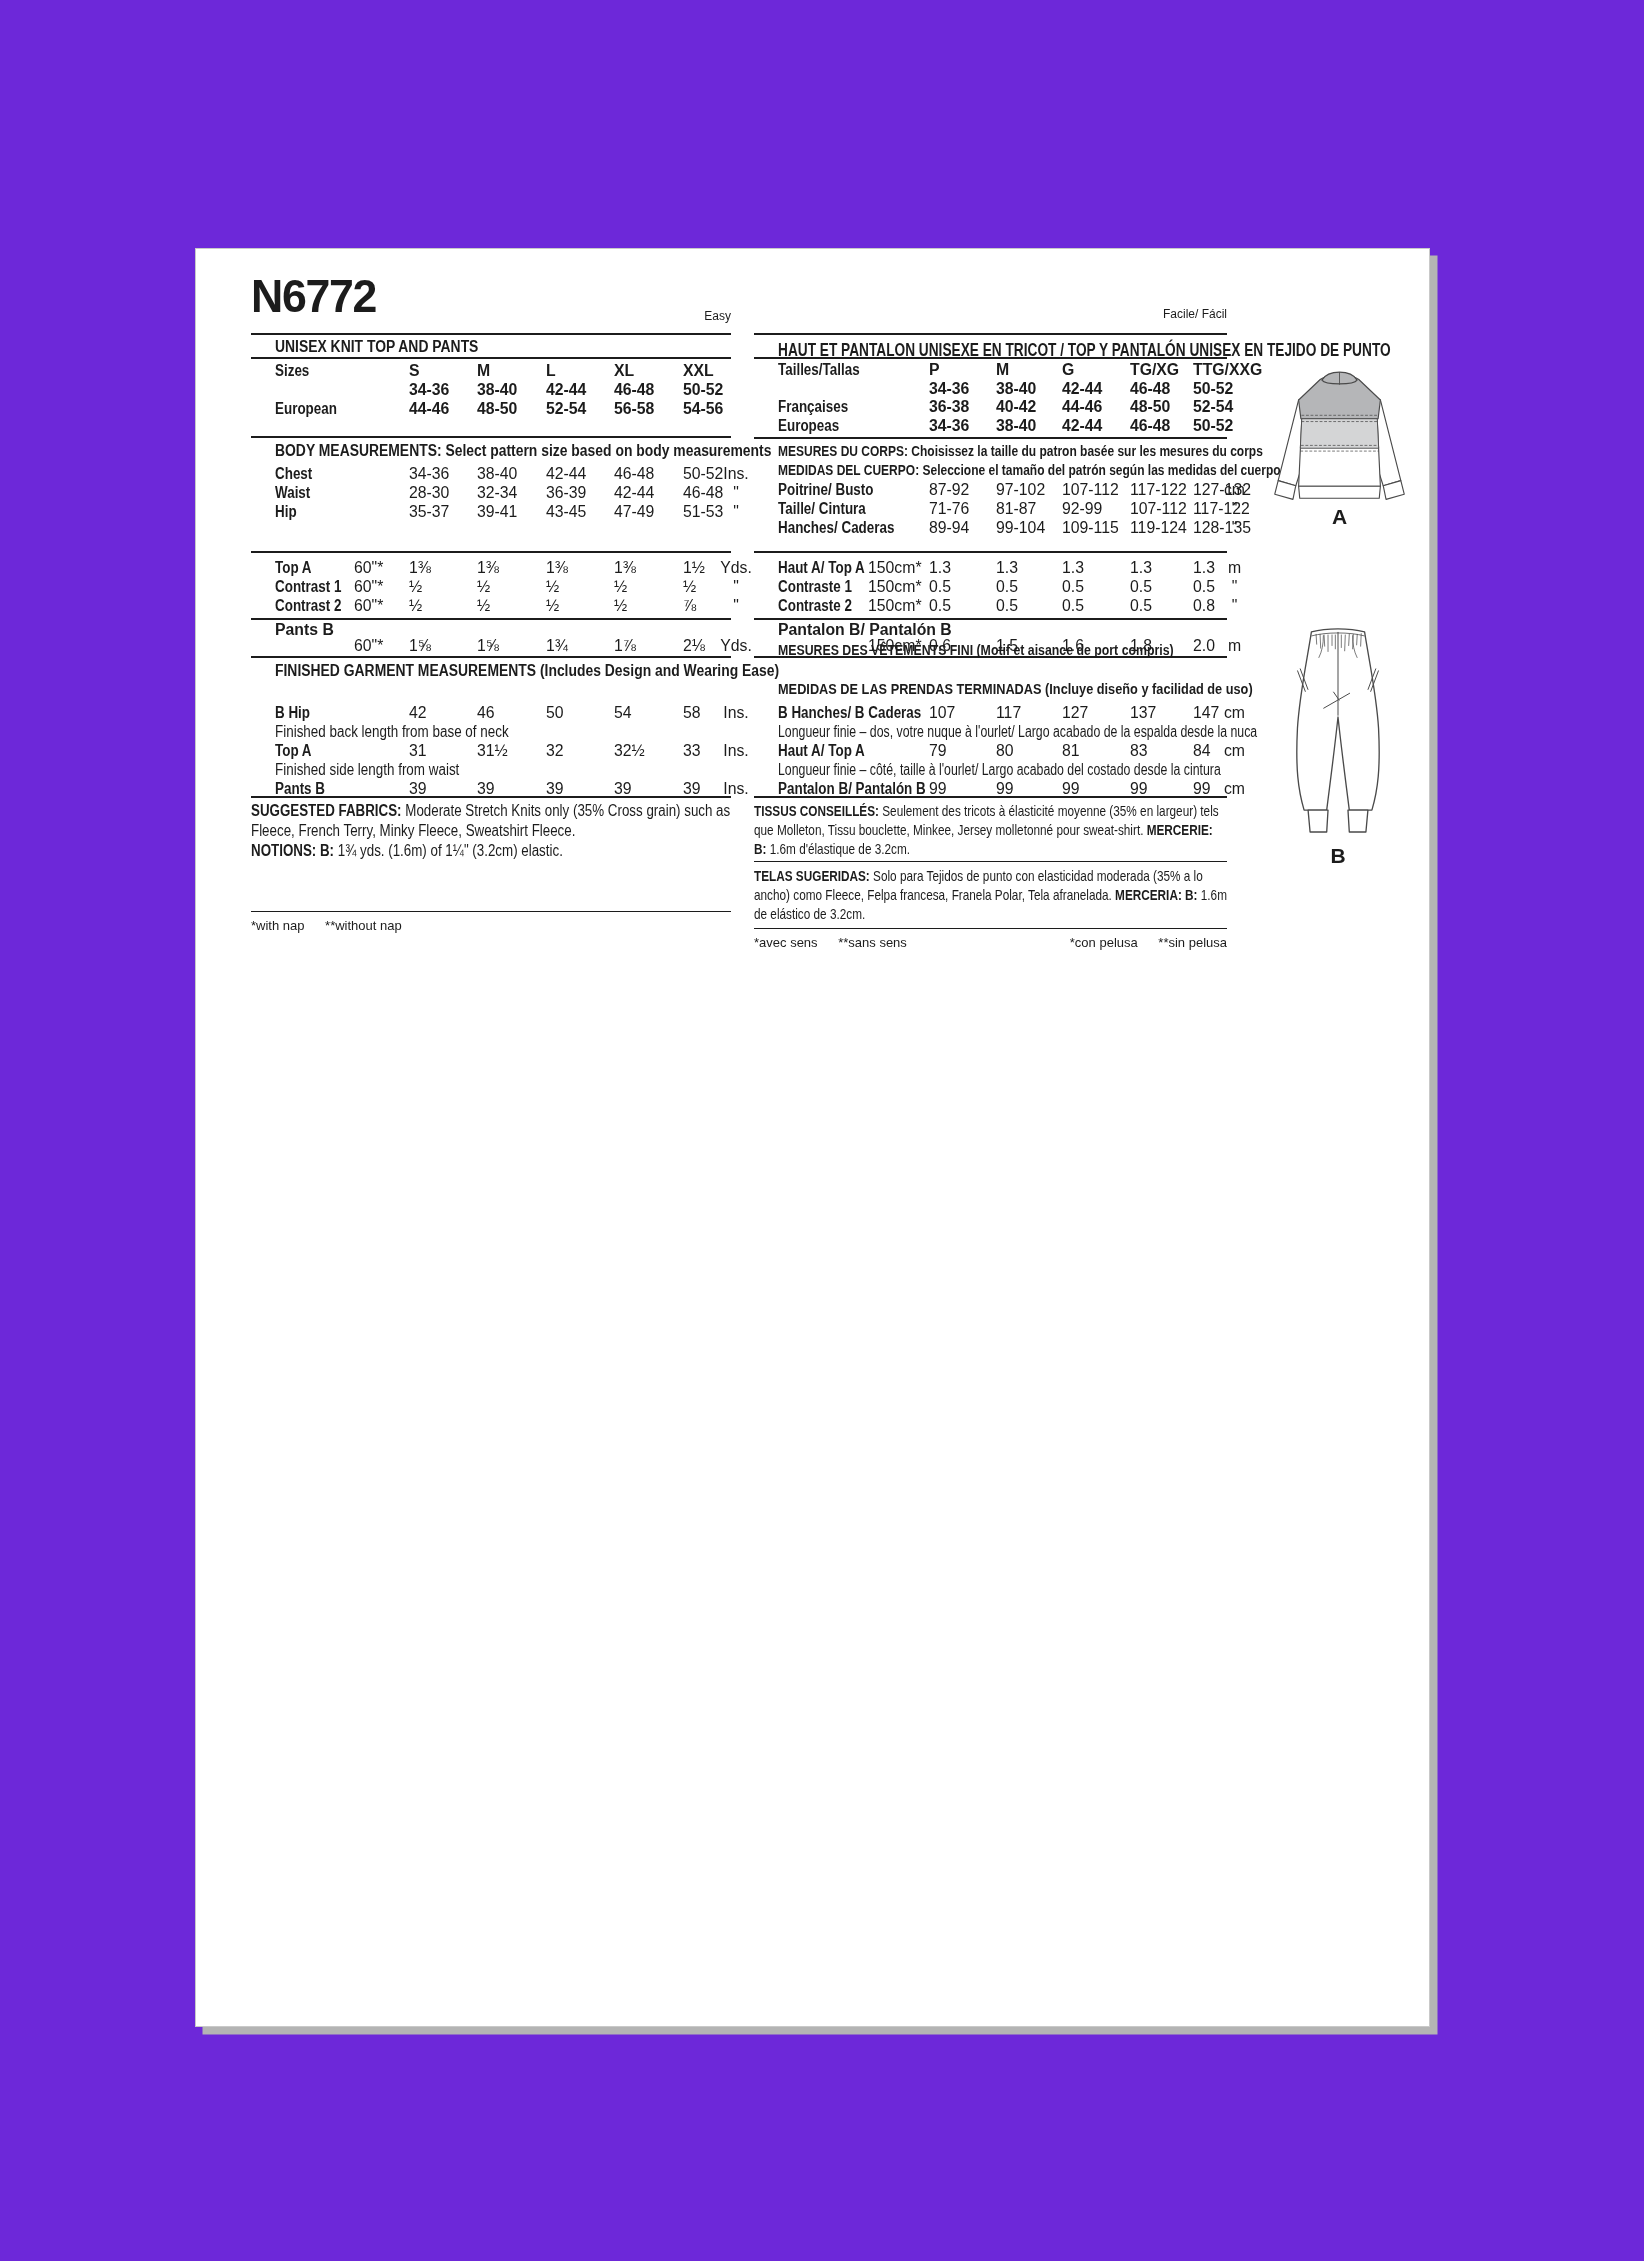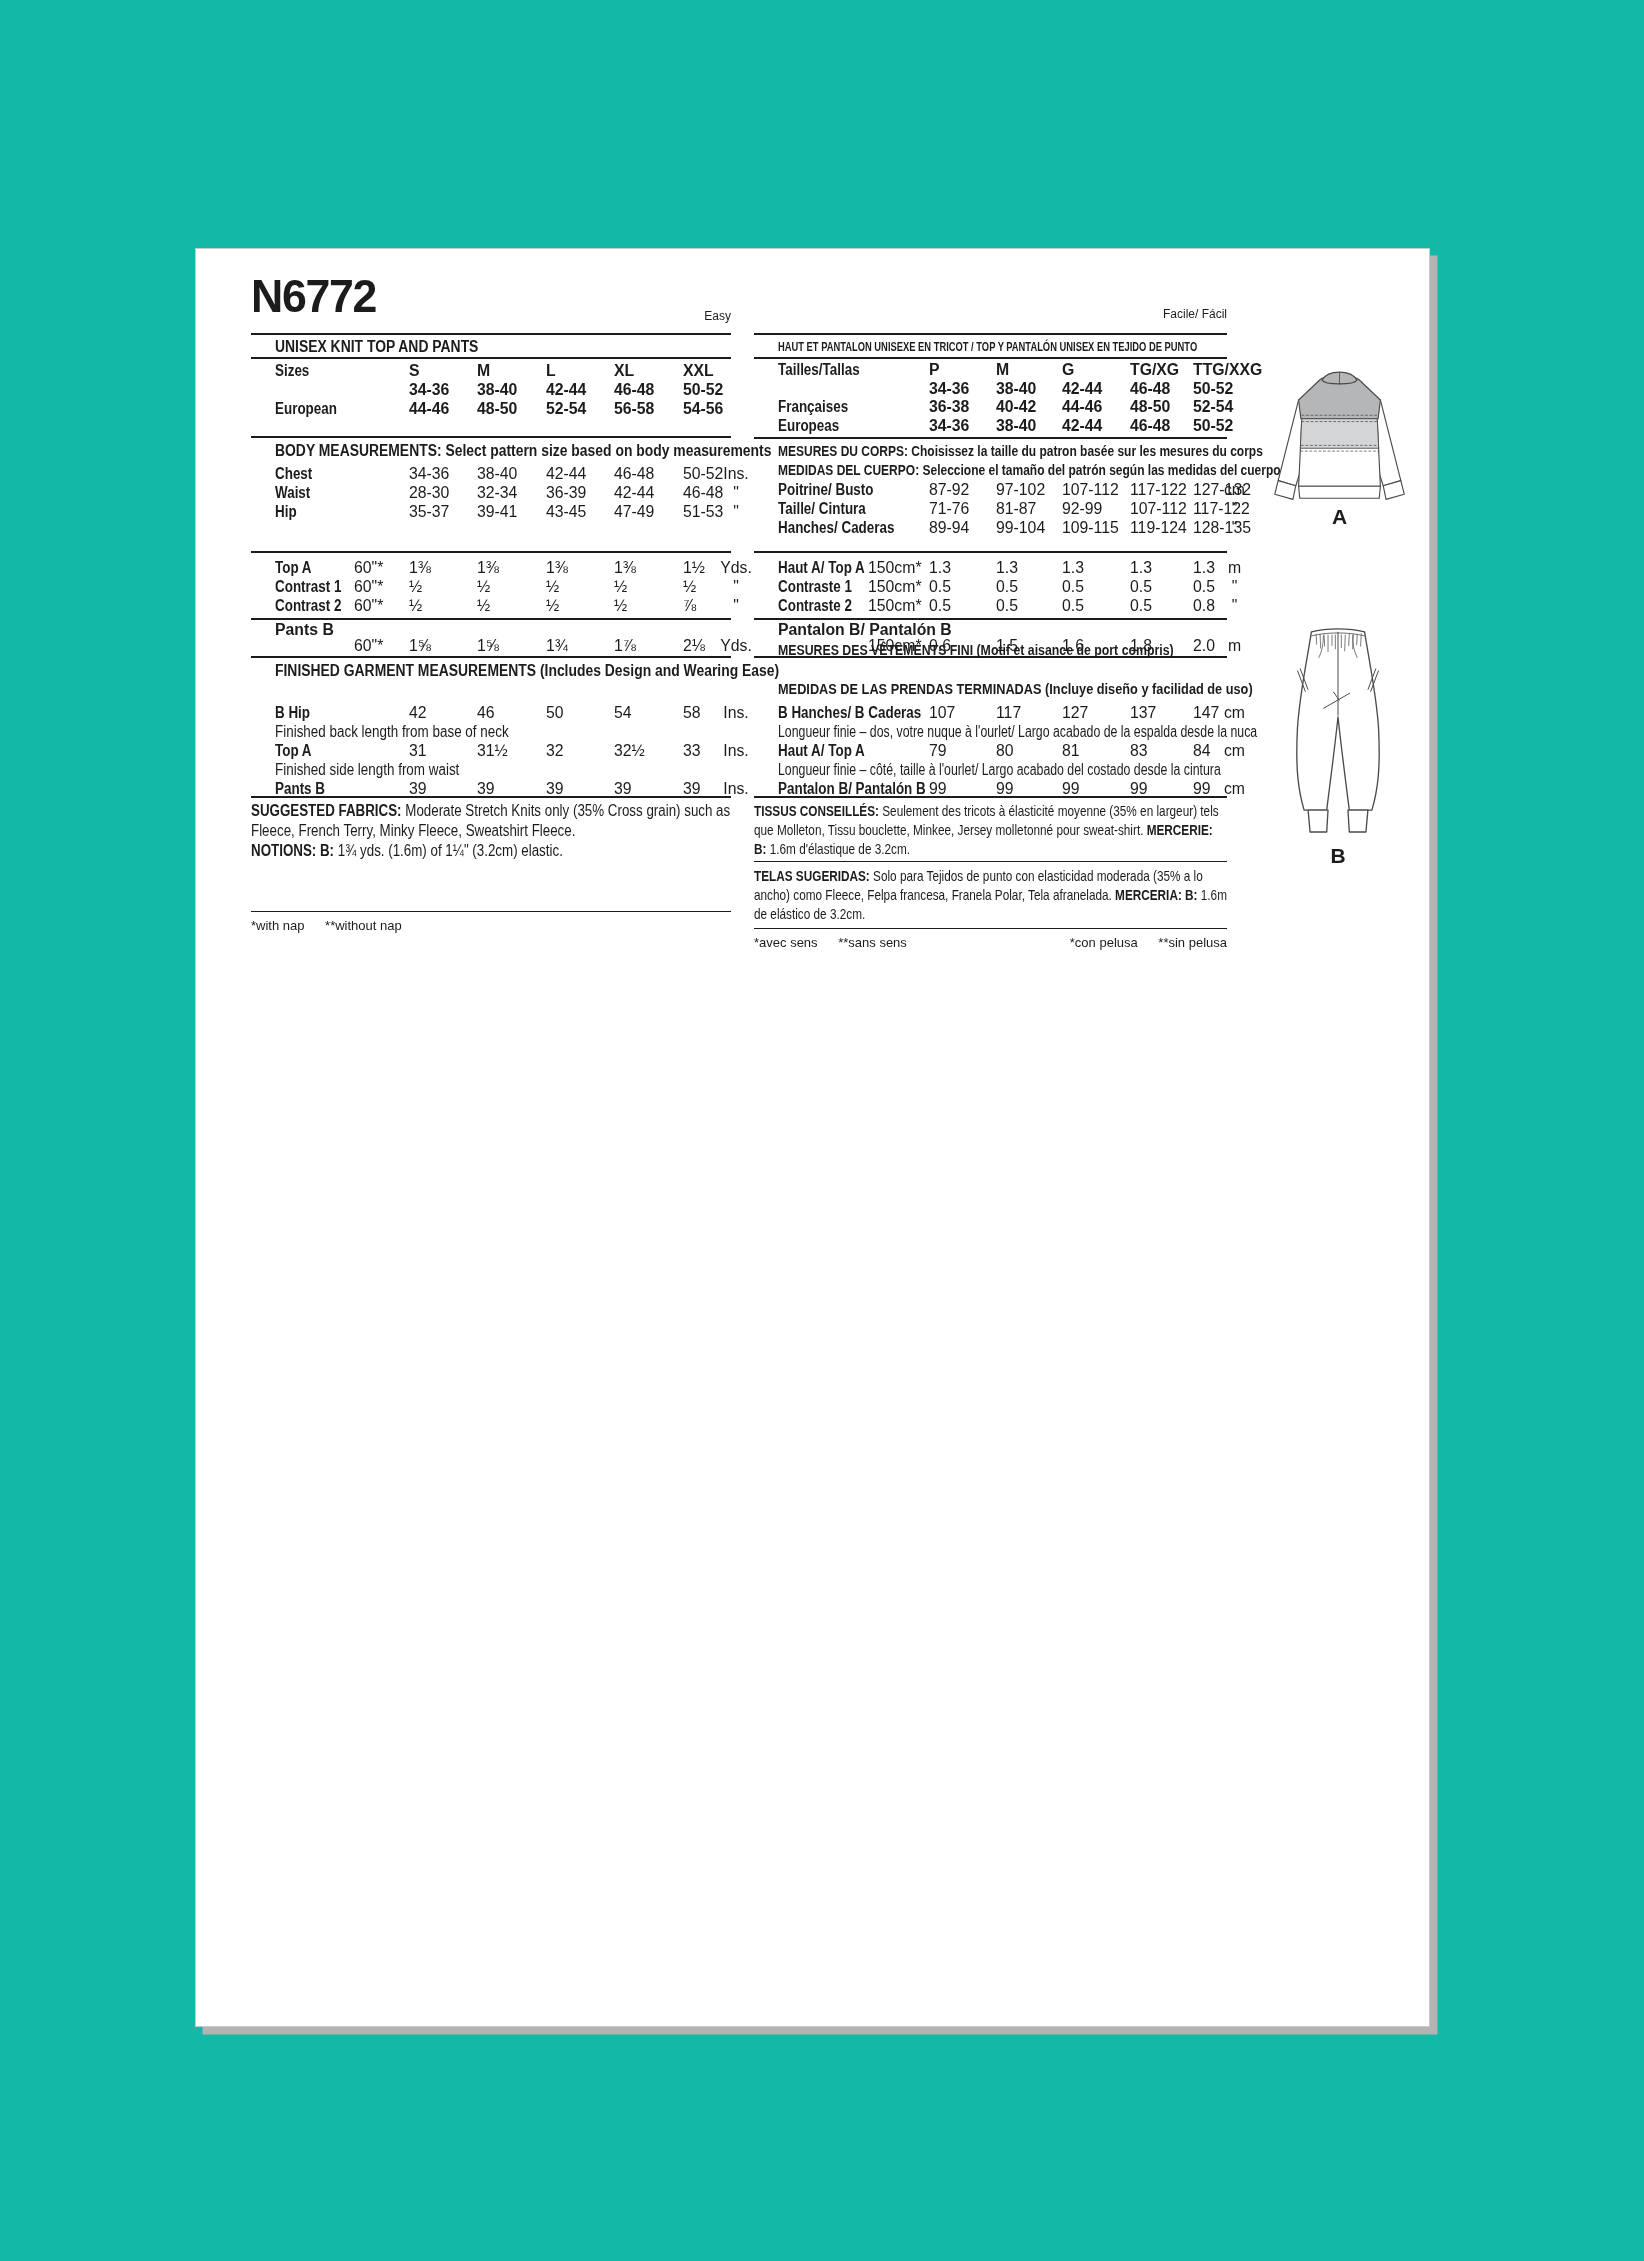--- a/index.html
+++ b/index.html
@@ -1,16 +1,16 @@
 <!DOCTYPE html>
 <html style="font-size:11px"><head>
 <meta charset="utf-8">
 <style>
   html,body{margin:0;padding:0;background:#ffffff;}
-  .canvas{position:relative;width:1645px;height:2261px;background:#14b8a6;overflow:hidden;
+  .canvas{position:relative;width:1645px;height:2261px;background:#6d28d9;overflow:hidden;
           font-family:"Liberation Sans","DejaVu Sans",sans-serif;color:#1c1c1c;}
   .page{position:absolute;left:195px;top:248px;width:1233px;height:1777px;background:#ffffff;
         border:0.7px solid #c9c9c9;box-shadow:7.5px 7.5px 0 #b4b4b4;}
   .col{position:absolute;top:0;height:754px;}
   .col-l{left:55px;width:480px;}
   .col-r{left:558px;width:473px;}
   .blk{position:absolute;left:0;width:100%;margin-left:24px;}
   .rule{position:absolute;left:0;right:0;border-top:2.1px solid #1c1c1c;height:0;}
   .rule.thin{border-top-width:1.4px;}
   .pnum{position:absolute;left:0;top:19px;font-size:47px;font-weight:700;letter-spacing:-1.4px;
@@ -253,21 +253,21 @@
       <p class="para" style="top:592px"><b>NOTIONS: B:</b><span> 1¾ yds. (1.6m) of 1¼" (3.2cm) elastic.</span></p>
 
       <div class="rule thin" style="top:662px"></div>
       <div class="fnote" style="top:669px"><span>*with nap</span><span>**without nap</span></div>
     </div>
 
     <div class="col col-r r">
       <div class="tagline" style="top:58px">Facile/ Fácil</div>
       <div class="rule" style="top:84px"></div>
 
-      <div class="blk bh" style="top:90px;font-size:13px"><span class="sx72">HAUT ET PANTALON UNISEXE EN TRICOT / TOP Y PANTALÓN UNISEX EN TEJIDO DE PUNTO</span></div>
+      <div class="blk bh" style="top:90px;font-size:19px"><span class="sx72">HAUT ET PANTALON UNISEXE EN TRICOT / TOP Y PANTALÓN UNISEX EN TEJIDO DE PUNTO</span></div>
       <div class="rule" style="top:108px"></div>
 
       <div class="blk allbold rows27" style="top:112px">
           <div class="trow">
     <span class="cl">Tailles/Tallas</span>
     <span class="cw"></span>
     <span class="cv v0">P</span>
     <span class="cv v1">M</span>
     <span class="cv v2">G</span>
     <span class="cv v3">TG/XG</span>

